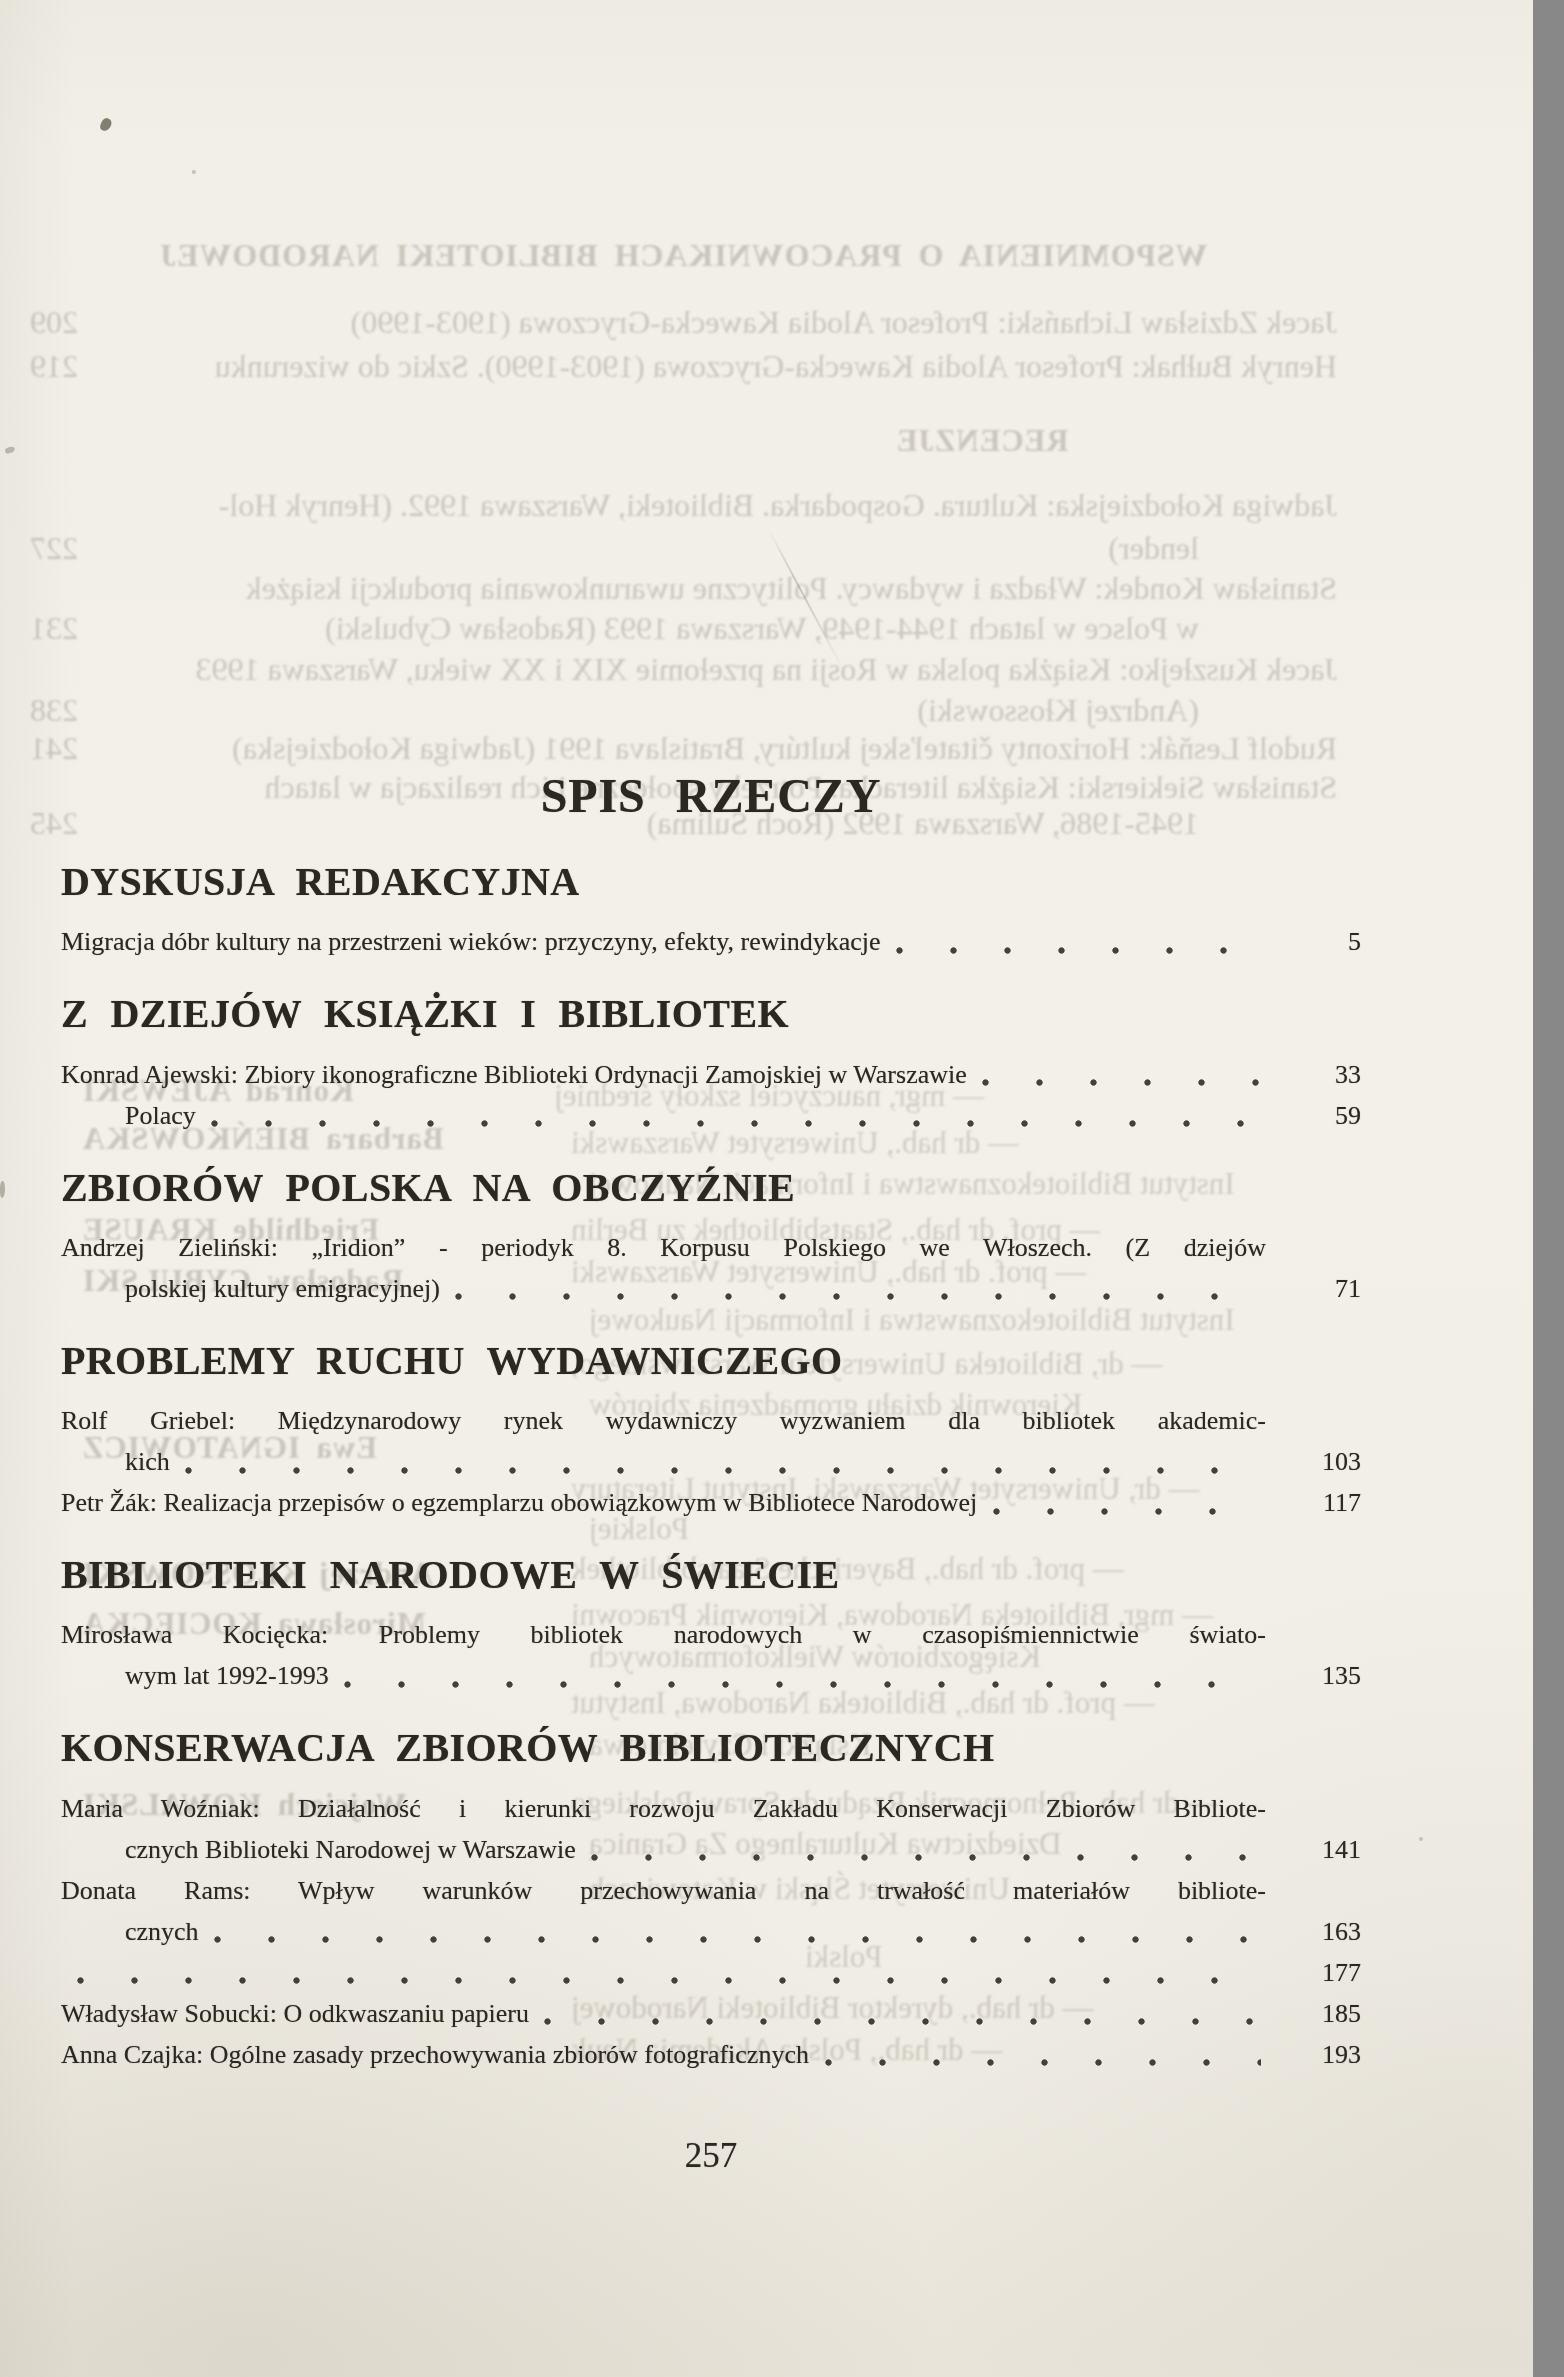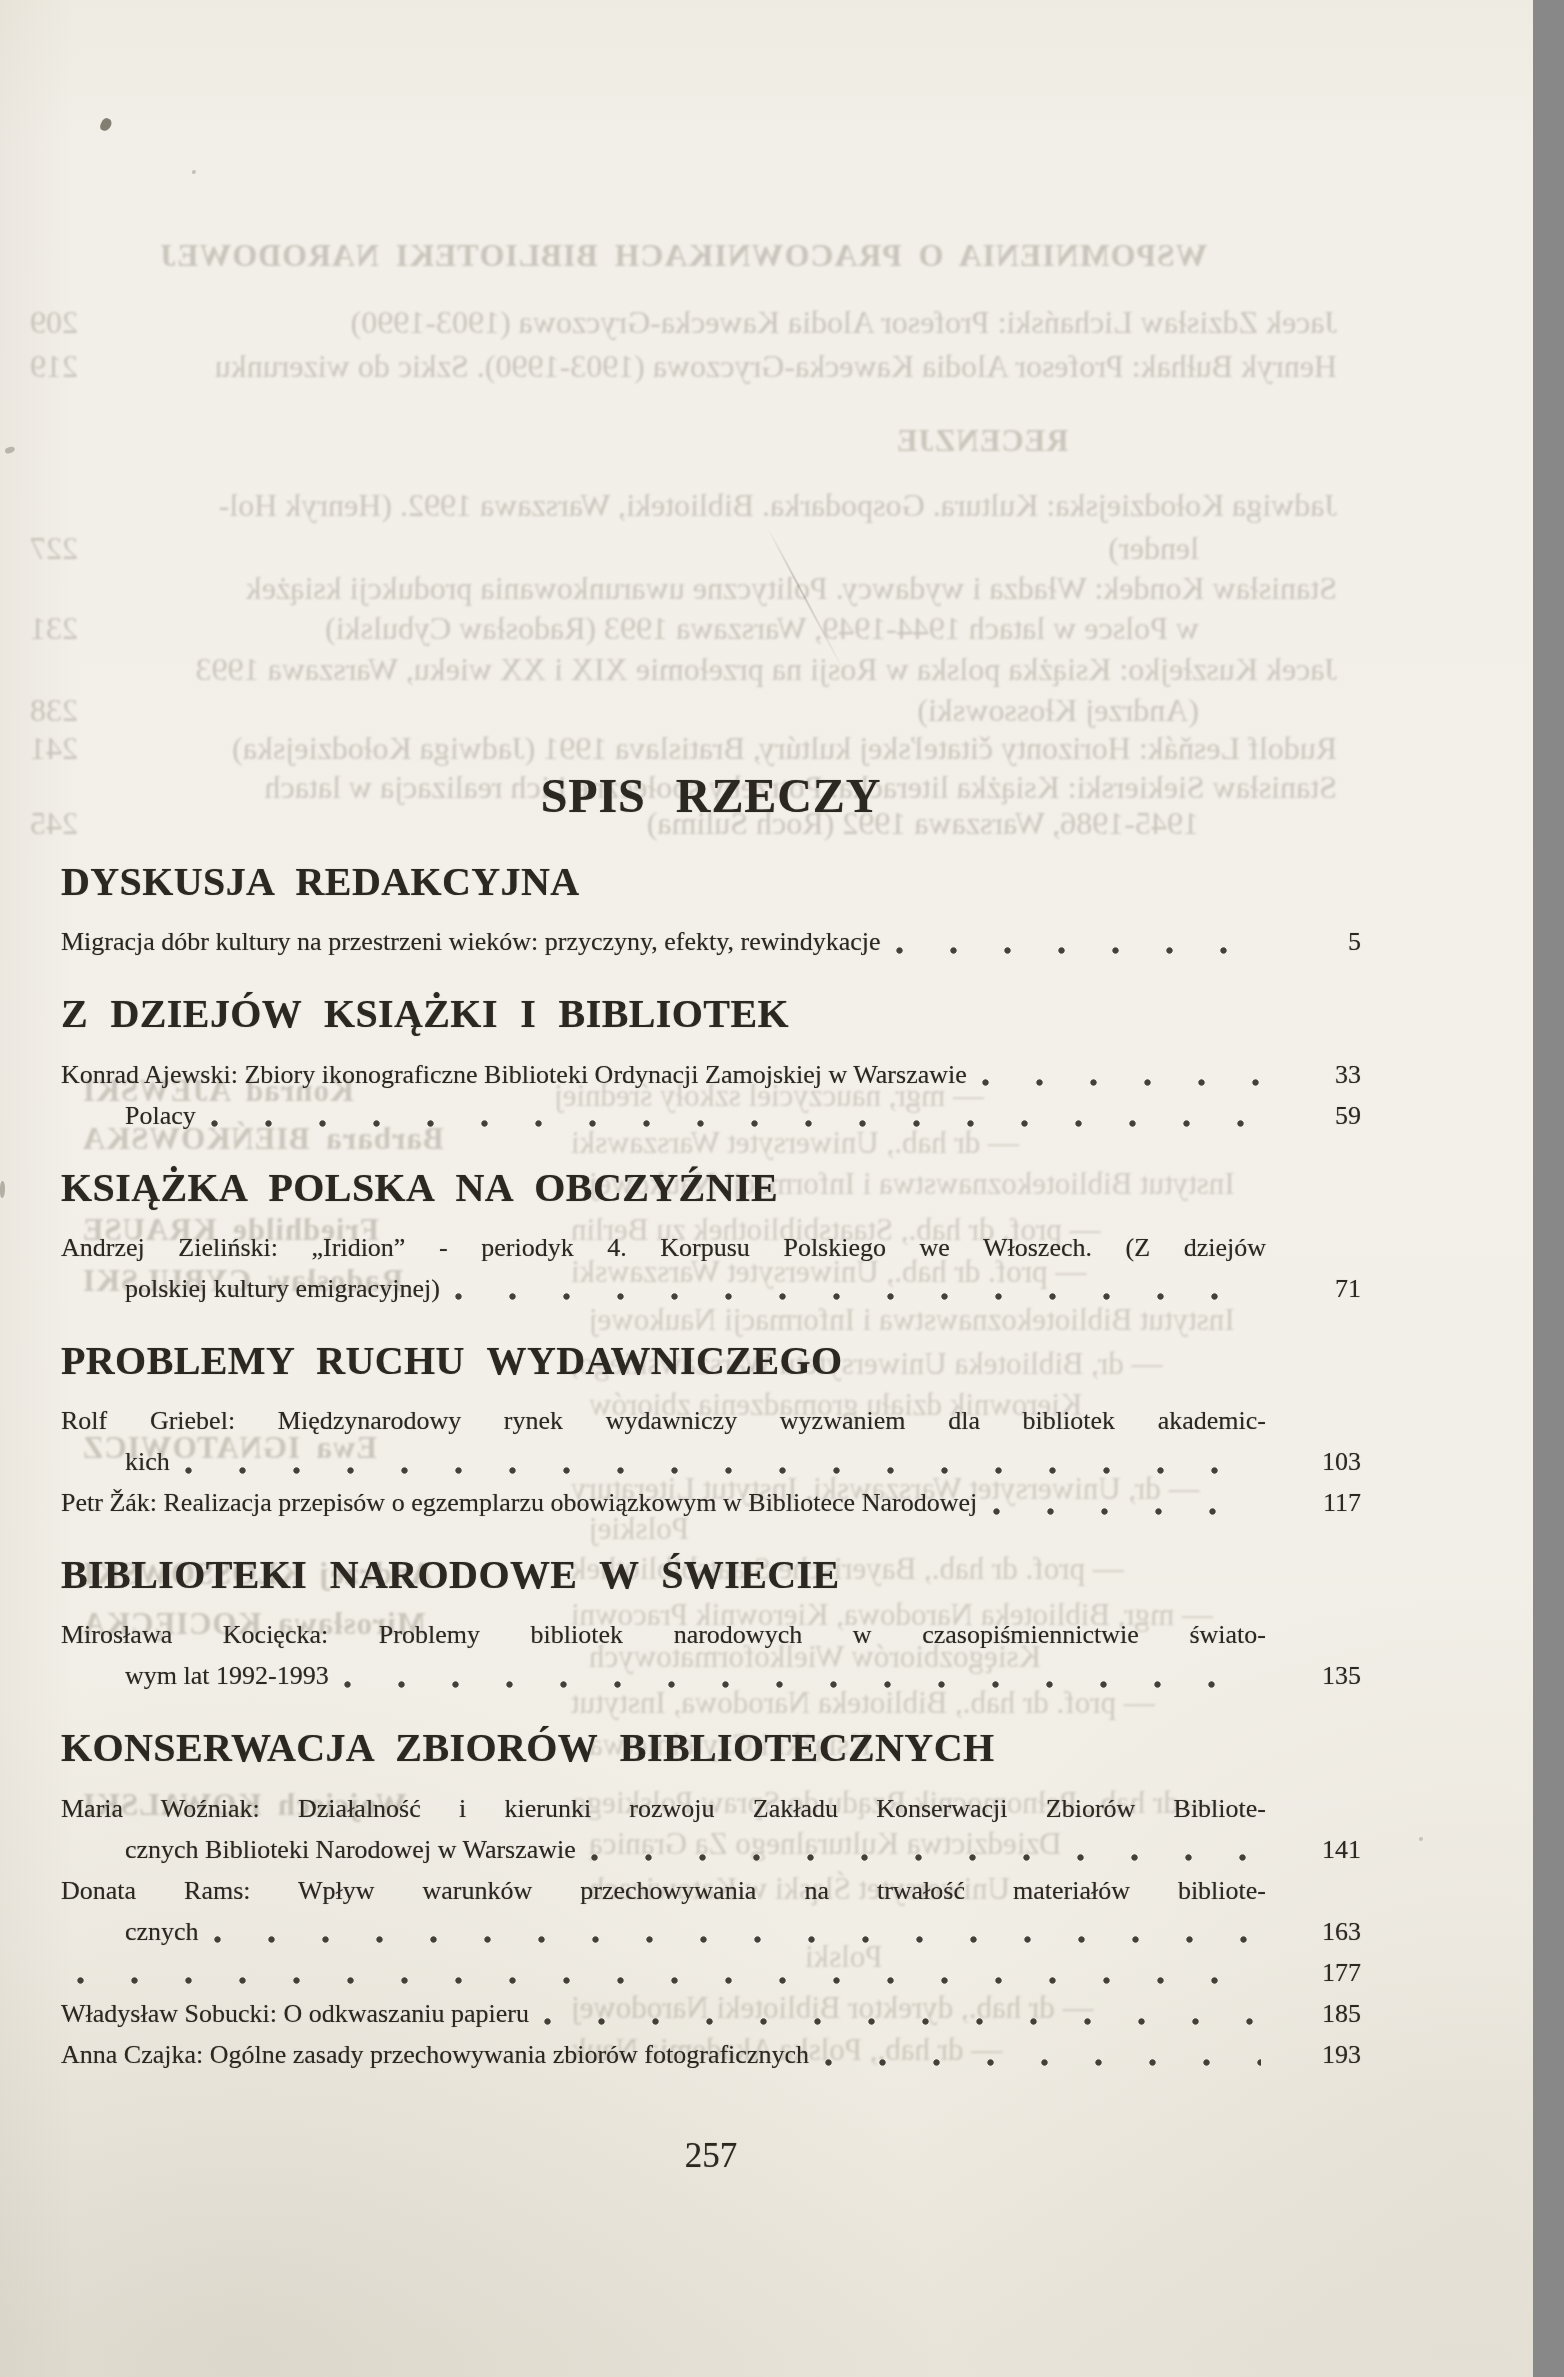--- a/index.html
+++ b/index.html
@@ -180,22 +180,22 @@
             <span class="leader"></span>
             <span class="num">33</span>
           </div>
           <div class="entry-line indent with-num">
             <span class="t">Polacy</span>
             <span class="leader"></span>
             <span class="num">59</span>
           </div>
         </div>
         <div class="section">
-          <h2 class="section-heading">KSIĄŻKA POLSKA NA OBCZYŹNIE</h2>
-          <div class="entry-line justify"><span class="t">Andrzej Zieliński: „Iridion” - periodyk 4. Korpusu Polskiego we Włoszech. (Z dziejów</span></div>
+          <h2 class="section-heading">ZBIORÓW POLSKA NA OBCZYŹNIE</h2>
+          <div class="entry-line justify"><span class="t">Andrzej Zieliński: „Iridion” - periodyk 8. Korpusu Polskiego we Włoszech. (Z dziejów</span></div>
           <div class="entry-line indent with-num">
             <span class="t">polskiej kultury emigracyjnej)</span>
             <span class="leader"></span>
             <span class="num">71</span>
           </div>
         </div>
         <div class="section">
           <h2 class="section-heading">PROBLEMY RUCHU WYDAWNICZEGO</h2>
           <div class="entry-line justify"><span class="t">Rolf Griebel: Międzynarodowy rynek wydawniczy wyzwaniem dla bibliotek akademic-</span></div>
           <div class="entry-line indent with-num">

